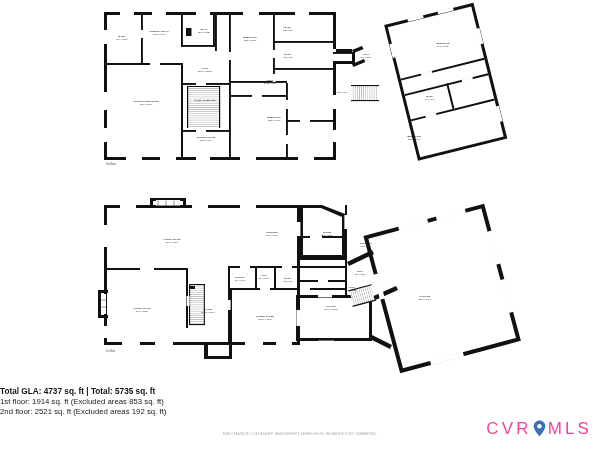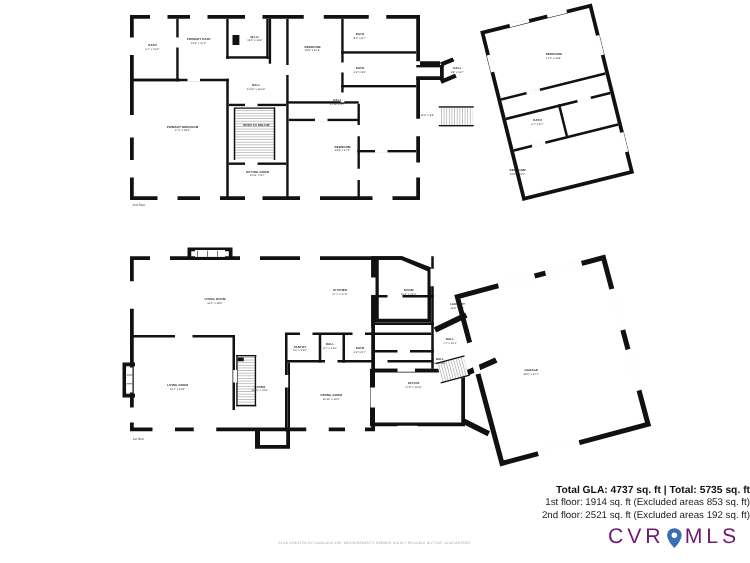--- a/index.html
+++ b/index.html
@@ -18,37 +18,37 @@
   .thinline{stroke:#111111;stroke-width:.45;fill:none;}
   .hatch{stroke:#111111;stroke-width:.4;fill:none;}
 
   .rlabel{font-family:"Liberation Sans",sans-serif;font-weight:700;fill:#1a1a1a;text-anchor:middle;}
   .rname{font-size:2.35px;letter-spacing:.12px;}
   .rdim{font-size:2.15px;letter-spacing:.05px;font-weight:400;}
   .floortag{font-size:2.6px;fill:#444;font-weight:400;text-anchor:start;font-family:"Liberation Sans",sans-serif;}
 
   
   #footer{position:absolute;left:0;right:0;top:386px;height:64px;}
-  .sum{text-align:right;color:#111;padding-left:40px;}
+  .sum{text-align:left;color:#111;}
   .sum-total{font-size:8.2px;font-weight:700;letter-spacing:.02px;line-height:11px;}
   .sum-line{font-size:7.8px;font-weight:400;line-height:10.4px;color:#1a1a1a;}
   #disclaim{
     position:absolute;left:0;right:0;top:433px;
     text-align:center;font-size:2.6px;color:#9aa3b0;letter-spacing:.25px;
     font-family:"Liberation Sans",sans-serif;
   }
   
   #logo{
     position:absolute;right:8px;top:414px;
     display:flex;align-items:center;height:30px;
   }
   #logo .lt{
     font-size:17px;letter-spacing:3.1px;font-weight:400;
-    color:#701a75;font-family:"Liberation Sans",sans-serif;
-    display:flex;align-items:center;
+    color:#ec4899;font-family:"Liberation Sans",sans-serif;
+    display:flex;align-items:flex-start;
   }
   .pin{display:inline-block;width:13px;height:17px;position:relative;margin:0 2.2px 0 1px;}
   .pin svg{position:absolute;left:0;top:1px;}
 </style>
 </head>
 <body>
 
 <div id="sheet">
 
 <svg id="plan" viewBox="0 0 600 450">

